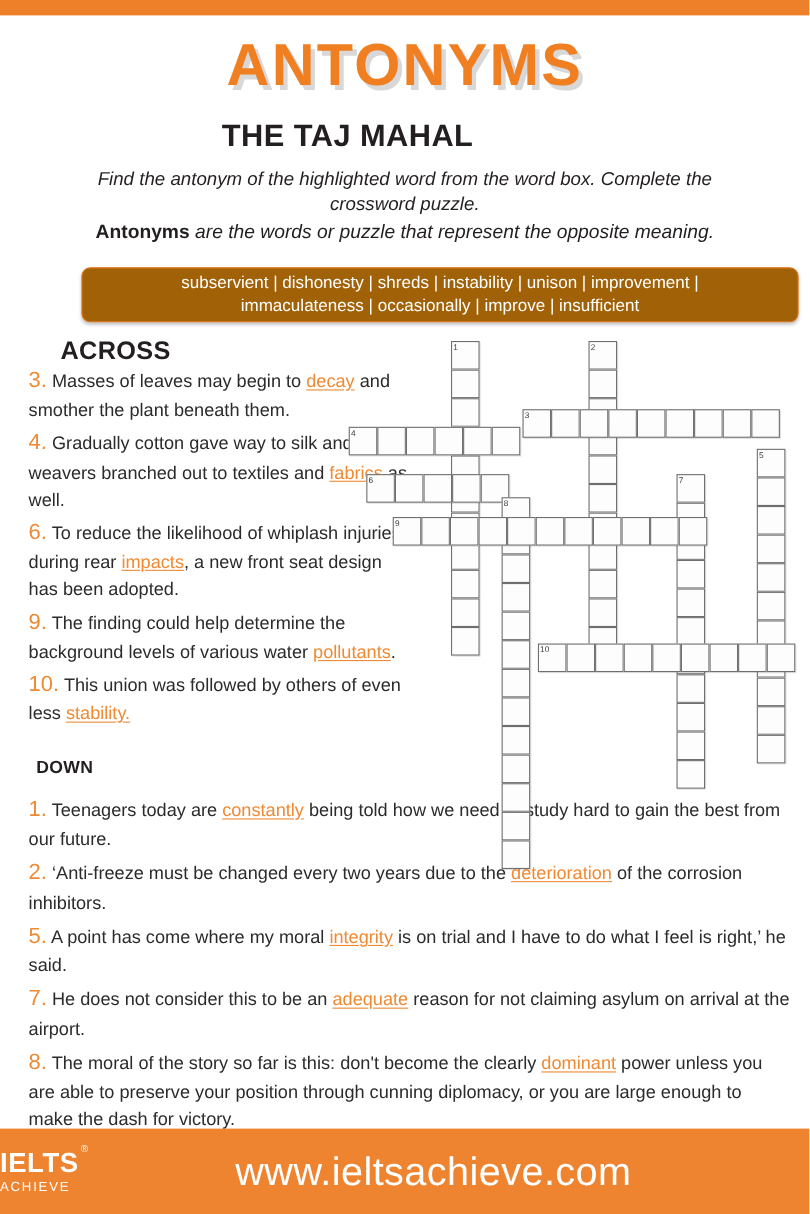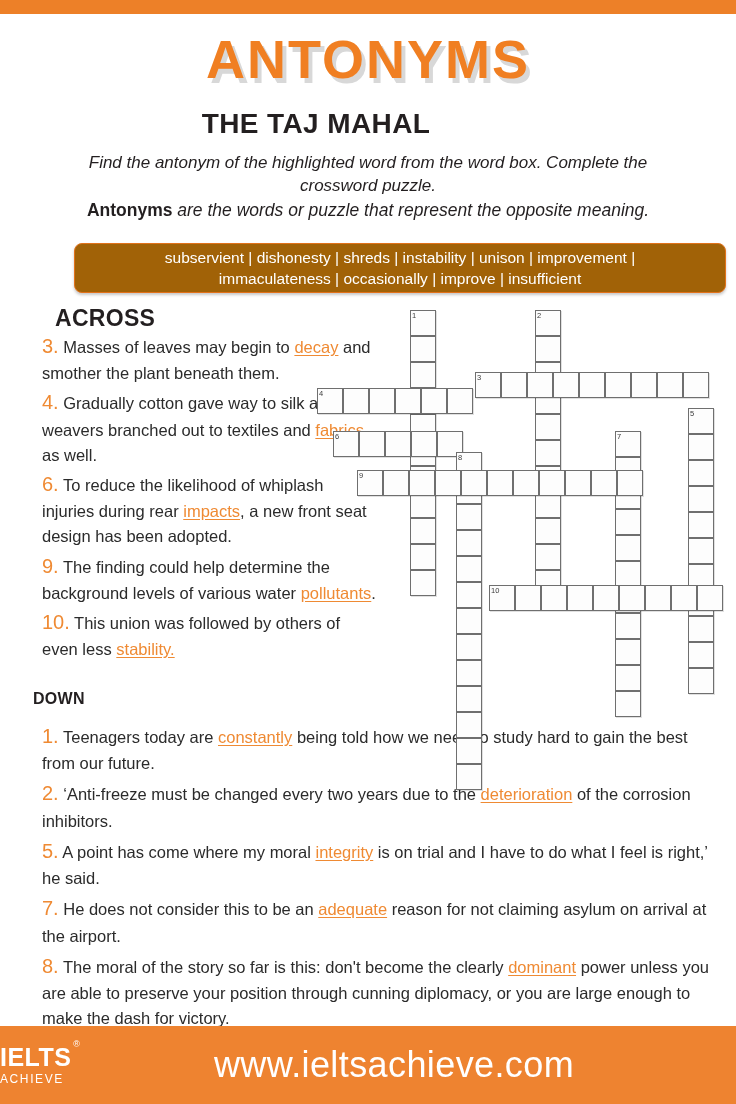--- a/index.html
+++ b/index.html
@@ -116,21 +116,20 @@
     font-size:16px; font-weight:bold; letter-spacing:0.3px;
   }
   .down-list {
     position:absolute; left:26px; top:721px; width:692px;
   }
   .clue {
     font-size:16.5px;
     line-height:1.52;
     color:#2b2b2b;
     margin-bottom:1px;
-    margin-left:16px;
   }
   .down-list .clue { margin-bottom:2px; }
   .cnum {
     color:#ef8a33;
     font-size:20px;
     font-weight:normal;
   }
   .hl {
     color:#ef8a33;
     text-decoration:underline;

